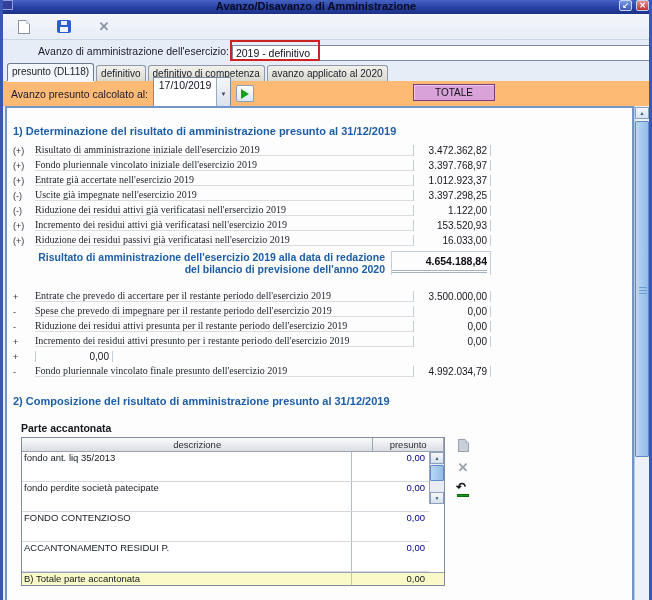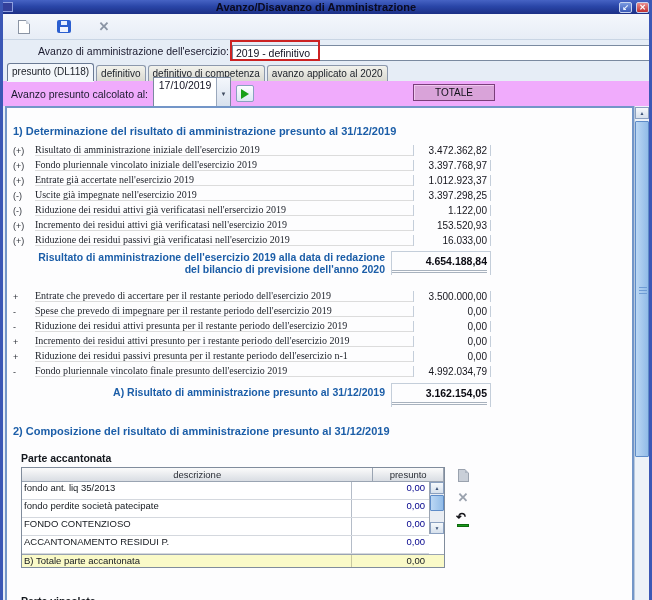--- a/index.html
+++ b/index.html
@@ -6,21 +6,21 @@
   html,body { width:652px; height:600px; overflow:hidden; }
   body { font-family:"Liberation Sans", sans-serif; background:#DCE6F2; }
 
   .window { position:relative; width:652px; height:600px;
     border-left:3px solid #3B57B5; border-right:3px solid #3B57B5;
     background:#E6EDF6; overflow:hidden; }
 
   
   .titlebar { position:absolute; left:-3px; top:0; width:652px; height:14px;
     background:linear-gradient(180deg,#4663C4 0%,#2A46A8 45%,#1B2F86 100%);
-    display:flex; align-items:center; }
+    display:flex; align-items:flex-start; }
   .titlebar .app-ic { width:11px; height:10px; margin-left:2px;
     background:#33409A; border:1px solid #8FA0E0; }
   .titlebar .title { flex:1; text-align:center; font-size:11px; font-weight:bold;
     color:#0A0A20; line-height:13px; white-space:nowrap; }
   .winbtn { width:13px; height:11px; margin-right:2px; border-radius:2px;
     display:flex; align-items:center; justify-content:center;
     font-size:8px; font-weight:bold; border:1px solid #C8D4F0; }
   .winbtn.restore { background:linear-gradient(180deg,#7A9AE0,#3A5AB8); color:#E8F0FF; }
   .winbtn.closew  { background:linear-gradient(180deg,#E89090,#C03030); color:#fff; margin-left:2px; margin-right:3px;}
 
@@ -56,21 +56,21 @@
   
   .tabs { position:absolute; left:4px; top:63px; width:640px; height:18px; display:flex; align-items:flex-end; }
   .tab { height:16px; padding:0 4px; font-size:10px; color:#20242C; line-height:15px;
     border:1px solid #8C98AC; border-bottom:none; border-radius:3px 3px 0 0;
     background:linear-gradient(180deg,#F2F2EC,#D9D9D1); margin-right:2px; white-space:nowrap; }
   .tab.active { height:18px; background:#F4F7FB; font-weight:normal; z-index:2;
     border-color:#6A7A94; box-shadow:0 1px 0 #F4F7FB; }
 
   
   .subbar { position:absolute; left:0; top:81px; width:646px; height:25px;
-    display:flex; align-items:center; padding-left:8px; background:#f0abfc; }
+    display:flex; align-items:center; padding-left:8px; background:#fdba74; }
   .subbar .lab { font-size:10.5px; color:#1A1A2E; white-space:nowrap; }
   .datebox { display:flex; margin-left:5px; height:34px; border:1px solid #7A8AA0; background:#fff; }
   .datebox input { width:62px; height:15px; border:none; text-align:center;
     font-family:"Liberation Sans",sans-serif; font-size:10.5px; color:#101020; }
   .ddbtn { width:14px; background:linear-gradient(180deg,#F4F7FC,#D4DEEC);
     border-left:1px solid #9AA8BC; display:flex; align-items:center; justify-content:center;
     font-size:6px; color:#404C60; }
   .playbtn { width:18px; height:17px; margin-left:5px; border:1px solid #8AA0C0; border-radius:2px;
     background:linear-gradient(180deg,#FDFEFF,#DCE8F4); display:flex; align-items:center; justify-content:center; }
   .icon-play { width:0; height:0; border-left:8px solid #18A018; border-top:5px solid transparent; border-bottom:5px solid transparent; }
@@ -108,21 +108,21 @@
   .partheading { margin:3px 0 3px 14px; font-size:10.5px; font-weight:bold; color:#14181E; }
 
   .gwrap { display:flex; margin-left:14px; }
   .gtable { width:424px; border:1px solid #808C9C; background:#fff; }
   .ghead { display:flex; height:14px; background:linear-gradient(180deg,#FBFBFB,#D9DDE3);
     border-bottom:1px solid #9AA4B2; font-size:9.5px; color:#2A2E36; }
   .ghead .hdesc { width:378px; text-align:center; border-right:1px solid #9AA4B2; line-height:14px; }
   .ghead .hpres { width:76px; text-align:center; border-right:1px solid #9AA4B2; line-height:14px; }
   .gbody { display:flex; }
   .grows { width:408px; }
-  .grow { display:flex; height:18px; border-bottom:1px solid #D4D8DE; }
+  .grow { display:flex; height:30px; border-bottom:1px solid #D4D8DE; }
   .grow .cdesc { width:330px; font-size:9.5px; color:#14181E; padding-left:2px; line-height:12px;
     border-right:1px solid #B4BCC8; white-space:nowrap; overflow:hidden; }
   .grow .cpres { width:76px; font-size:9.5px; color:#00008B; text-align:right; padding-right:3px; line-height:12px; }
   .gscroll { width:15px; background:#E9EDF3; border-left:1px solid #9AA4B2; position:relative; }
   .sbtn { position:absolute; left:0; width:14px; height:12px;
     background:linear-gradient(180deg,#F6F9FC,#D6E0EC); border:1px solid #8AA0C0;
     font-size:5px; color:#3A5278; text-align:center; line-height:11px; }
   .sthumb { position:absolute; left:0; width:14px; background:linear-gradient(90deg,#BBD7F4,#92BCE8);
     border:1px solid #5E8CC8; border-radius:1px; }
   .gtotal { display:flex; height:13px; background:#FAFAC8; border-top:1px solid #9AA4B2; }
@@ -277,36 +277,29 @@
           <span class="rlab">Riduzione dei residui attivi presunta per il restante periodo dell'esercizio 2019</span>
           <span class="rval">0,00</span>
         </div>
         <div class="vrow">
           <span class="sign">+</span>
           <span class="rlab">Incremento dei residui attivi presunto per i restante periodo dell'esercizio 2019</span>
           <span class="rval">0,00</span>
         </div>
         <div class="vrow">
           <span class="sign">+</span>
-          <span class="rlab">Riduzione dei residui passivi presunta per il restante periodo dell'esercizio n-1</span>
           <span class="rval">0,00</span>
         </div>
         <div class="vrow">
           <span class="sign">-</span>
           <span class="rlab">Fondo pluriennale vincolato finale presunto dell'esercizio 2019</span>
           <span class="rval">4.992.034,79</span>
         </div>
       </div>
 
-      <div class="resulta">
-        <div class="stlab">A) Risultato di amministrazione presunto al 31/12/2019</div>
-        <div class="bigval">
-            <span class="num">3.162.154,05</span>
-          </div>
-      </div>
 
       <div class="gap16"></div>
 
       <div class="sectitle">2) Composizione del risultato di amministrazione presunto al 31/12/2019</div>
 
       <div class="gap8"></div>
 
       <div class="partheading">Parte accantonata</div>
 
       <div class="gwrap">

